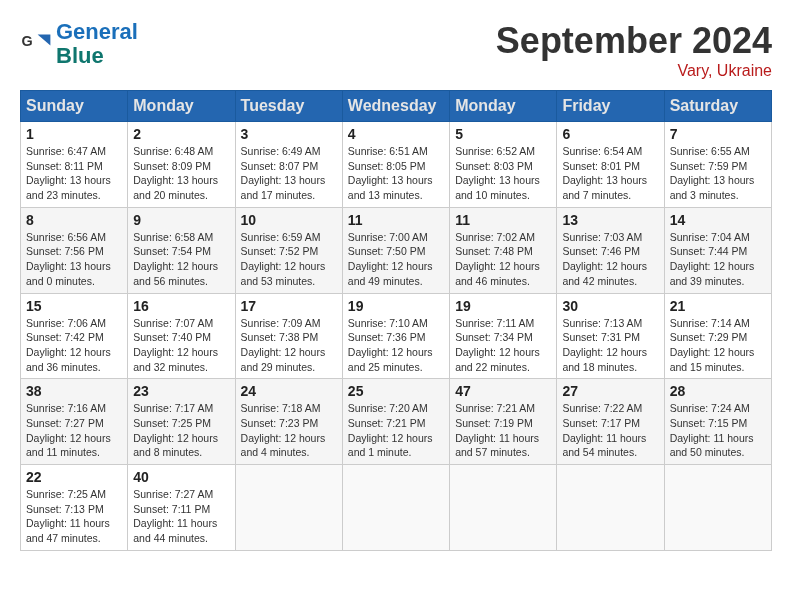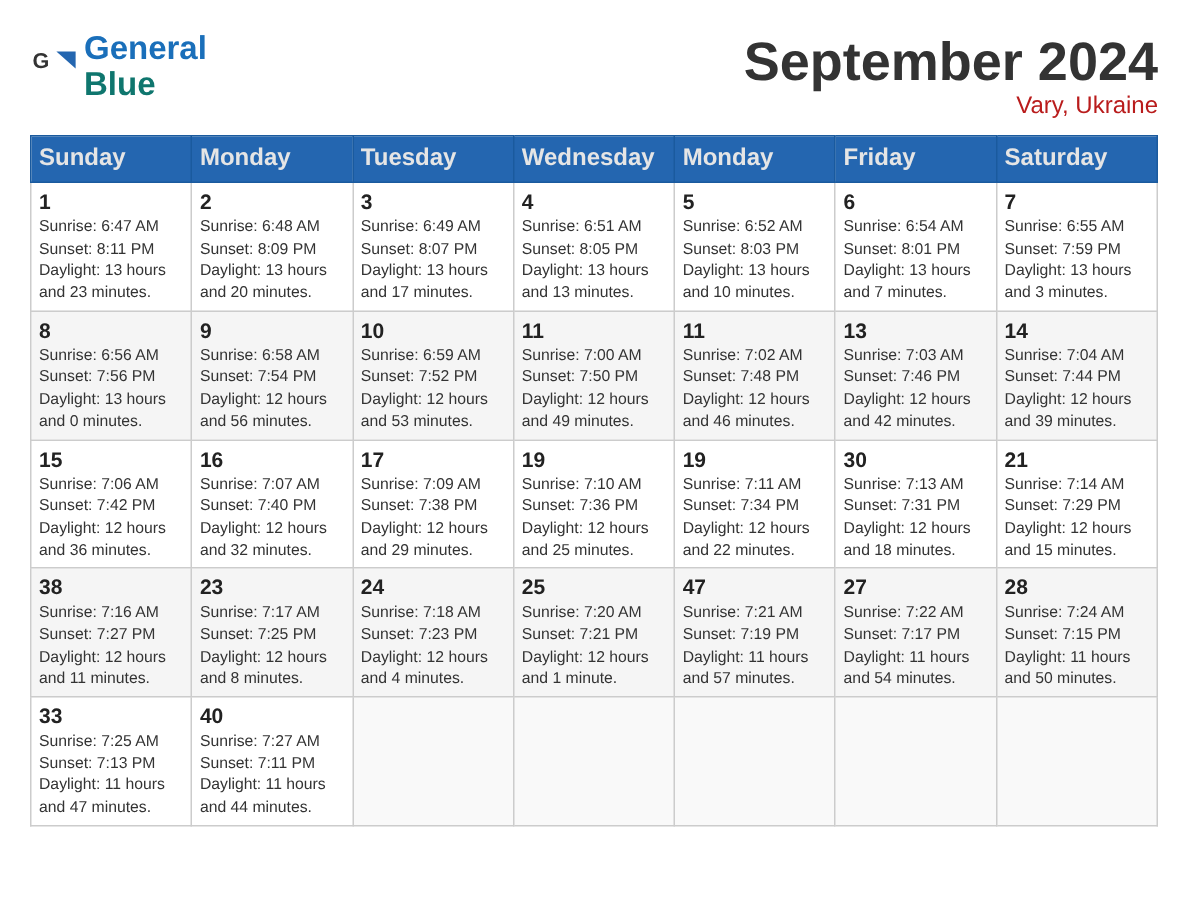--- a/index.html
+++ b/index.html
@@ -348,21 +348,21 @@
         <span class="day-num">28</span>
         <div class="day-info">
           Sunrise: 7:24 AM<br>
           Sunset: 7:15 PM<br>
           Daylight: 11 hours and 50 minutes.
         </div>
       </td>
       </tr>
       <tr>
         <td>
-        <span class="day-num">33</span>
+        <span class="day-num">22</span>
         <div class="day-info">
           Sunrise: 7:25 AM<br>
           Sunset: 7:13 PM<br>
           Daylight: 11 hours and 47 minutes.
         </div>
       </td>
         <td>
         <span class="day-num">40</span>
         <div class="day-info">
           Sunrise: 7:27 AM<br>

